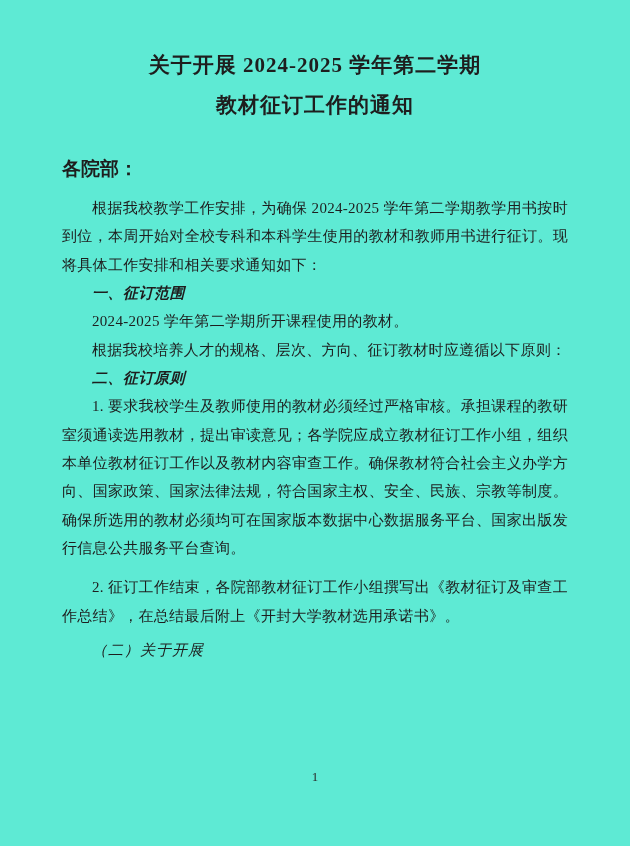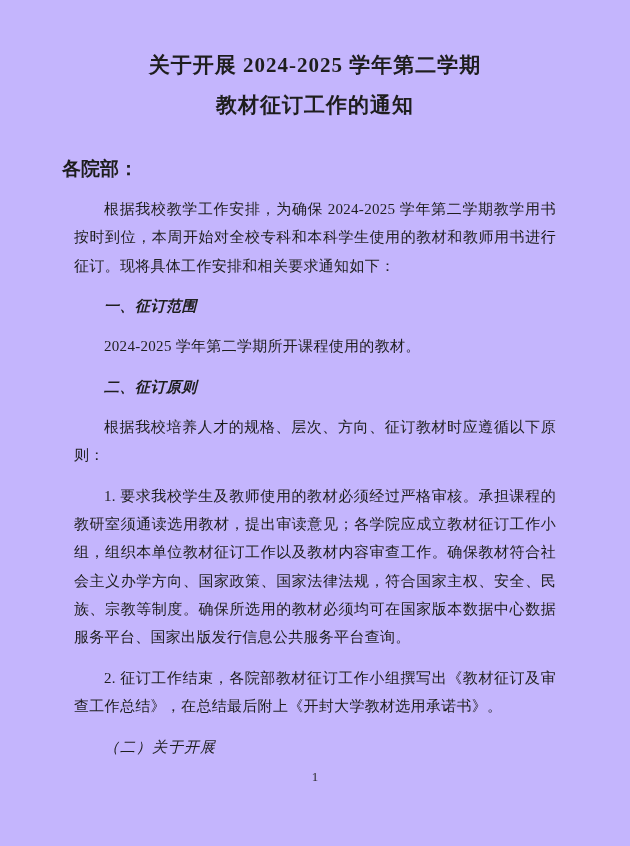--- a/index.html
+++ b/index.html
@@ -4,21 +4,21 @@
 <style>
   html, body {
     margin: 0;
     padding: 0;
     background: #ffffff;
   }
   .page {
     position: relative;
     width: 630px;
     height: 846px;
-    background: #c4b5fd;
+    background: #5eead4;
     color: #1e1e1e;
     font-family: "Liberation Serif", "DejaVu Serif", serif;
     overflow: hidden;
     box-sizing: border-box;
   }
   .content {
     position: absolute;
     left: 62px;
     right: 62px;
     top: 0;
@@ -35,21 +35,21 @@
   .title .title-line {
     display: block;
   }
   .salutation {
     margin: 30px 0 11px 0;
     font-size: 19px;
     font-weight: bold;
     line-height: 28px;
   }
   p.para {
-    margin: 12px;
+    margin: 0;
     font-size: 15px;
     line-height: 28.35px;
     text-align: justify;
     text-indent: 2em;
     letter-spacing: 0.3px;
   }
   p.heading {
     font-weight: bold;
     letter-spacing: 0.5px;
     font-style: italic;
@@ -85,22 +85,22 @@
       <span class="title-line">教材征订工作的通知</span>
     </h1>
 
     <p class="salutation">各院部：</p>
 
     <p class="para">根据我校教学工作安排，为确保 2024-2025 学年第二学期教学用书按时到位，本周开始对全校专科和本科学生使用的教材和教师用书进行征订。现将具体工作安排和相关要求通知如下：</p>
 
     <p class="para heading">一、征订范围</p>
     <p class="para">2024-2025 学年第二学期所开课程使用的教材。</p>
 
+    <p class="para">根据我校培养人才的规格、层次、方向、征订教材时应遵循以下原则：</p>
     <p class="para heading">二、征订原则</p>
-    <p class="para">根据我校培养人才的规格、层次、方向、征订教材时应遵循以下原则：</p>
 
     <p class="para">1. 要求我校学生及教师使用的教材必须经过严格审核。承担课程的教研室须通读选用教材，提出审读意见；各学院应成立教材征订工作小组，组织本单位教材征订工作以及教材内容审查工作。确保教材符合社会主义办学方向、国家政策、国家法律法规，符合国家主权、安全、民族、宗教等制度。确保所选用的教材必须均可在国家版本数据中心数据服务平台、国家出版发行信息公共服务平台查询。</p>
     <p class="para item-2">2. 征订工作结束，各院部教材征订工作小组撰写出《教材征订及审查工作总结》，在总结最后附上《开封大学教材选用承诺书》。</p>
 
     <p class="para sub-heading sub-heading-2">（二）关于开展</p>
 
   </div>
 
   <div class="page-number">1</div>
 </div>

